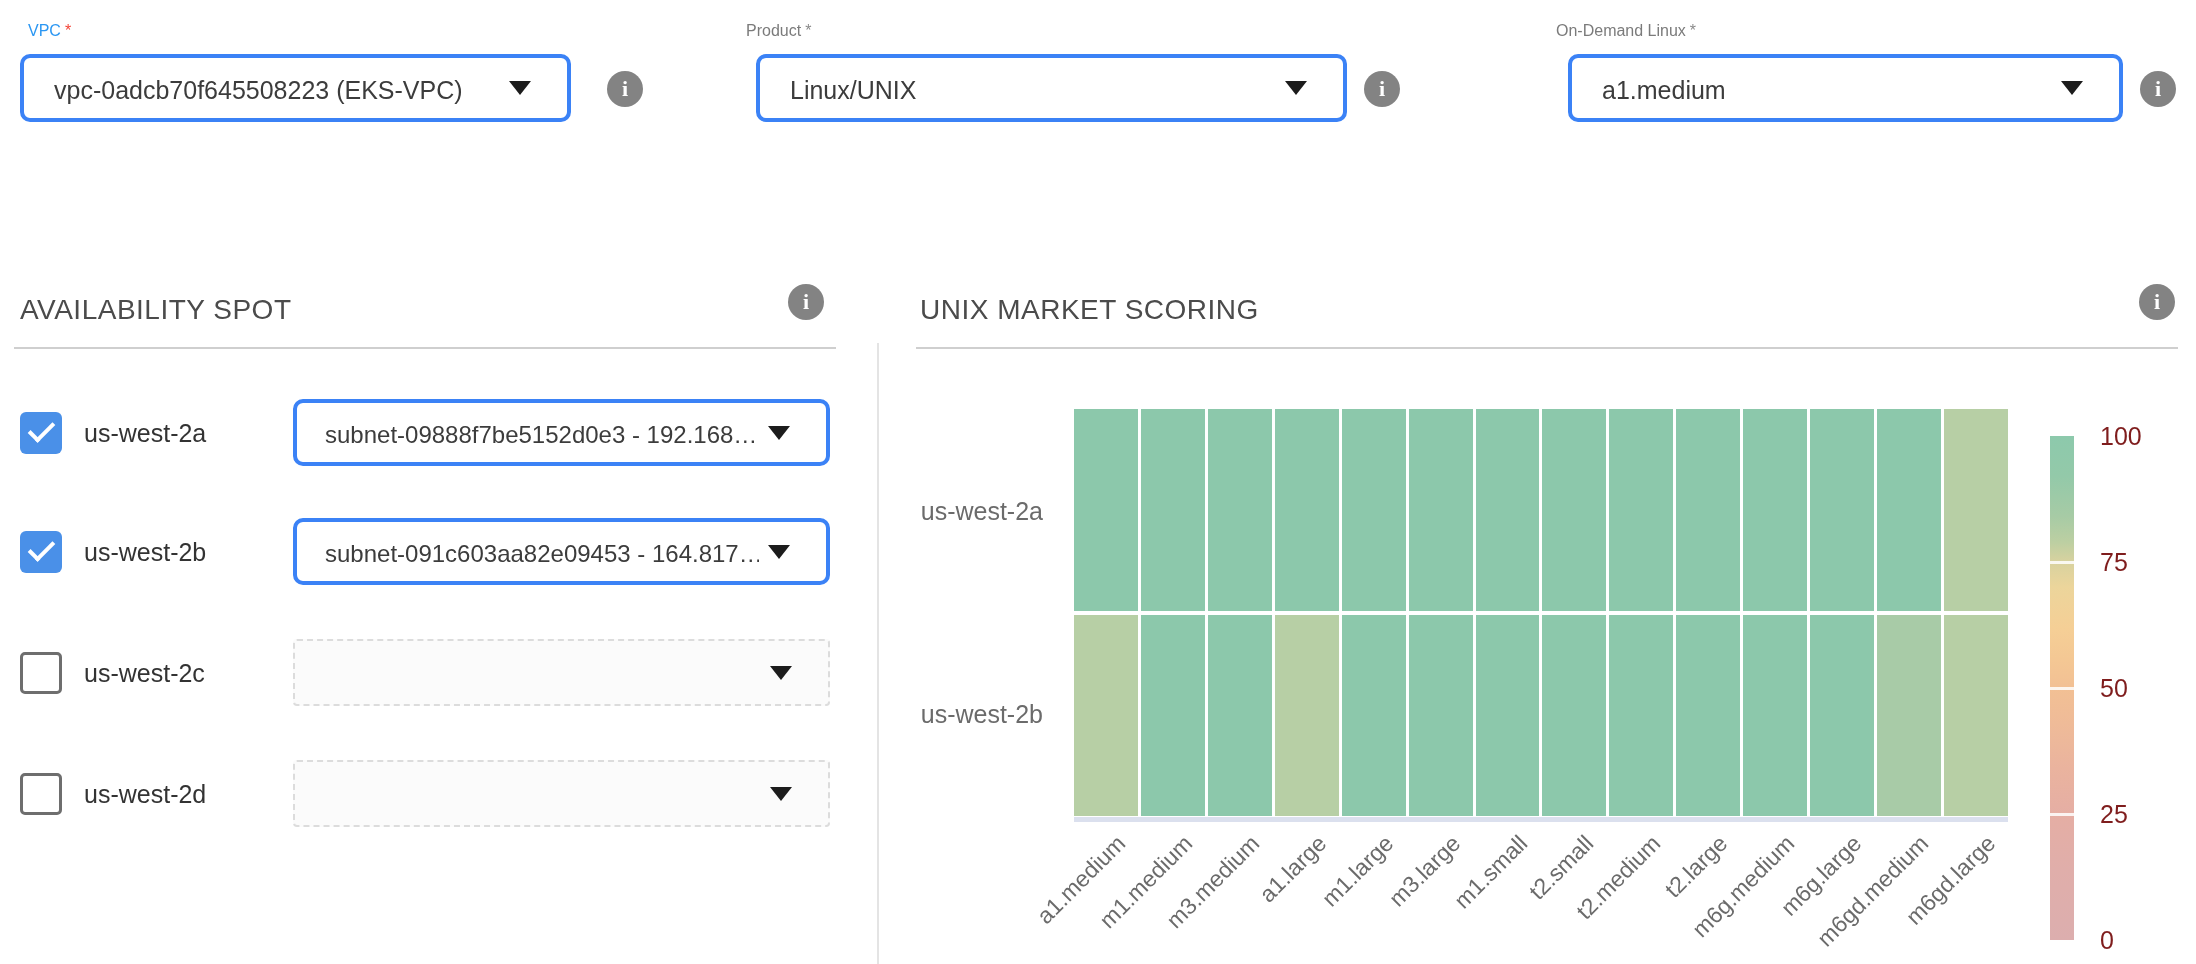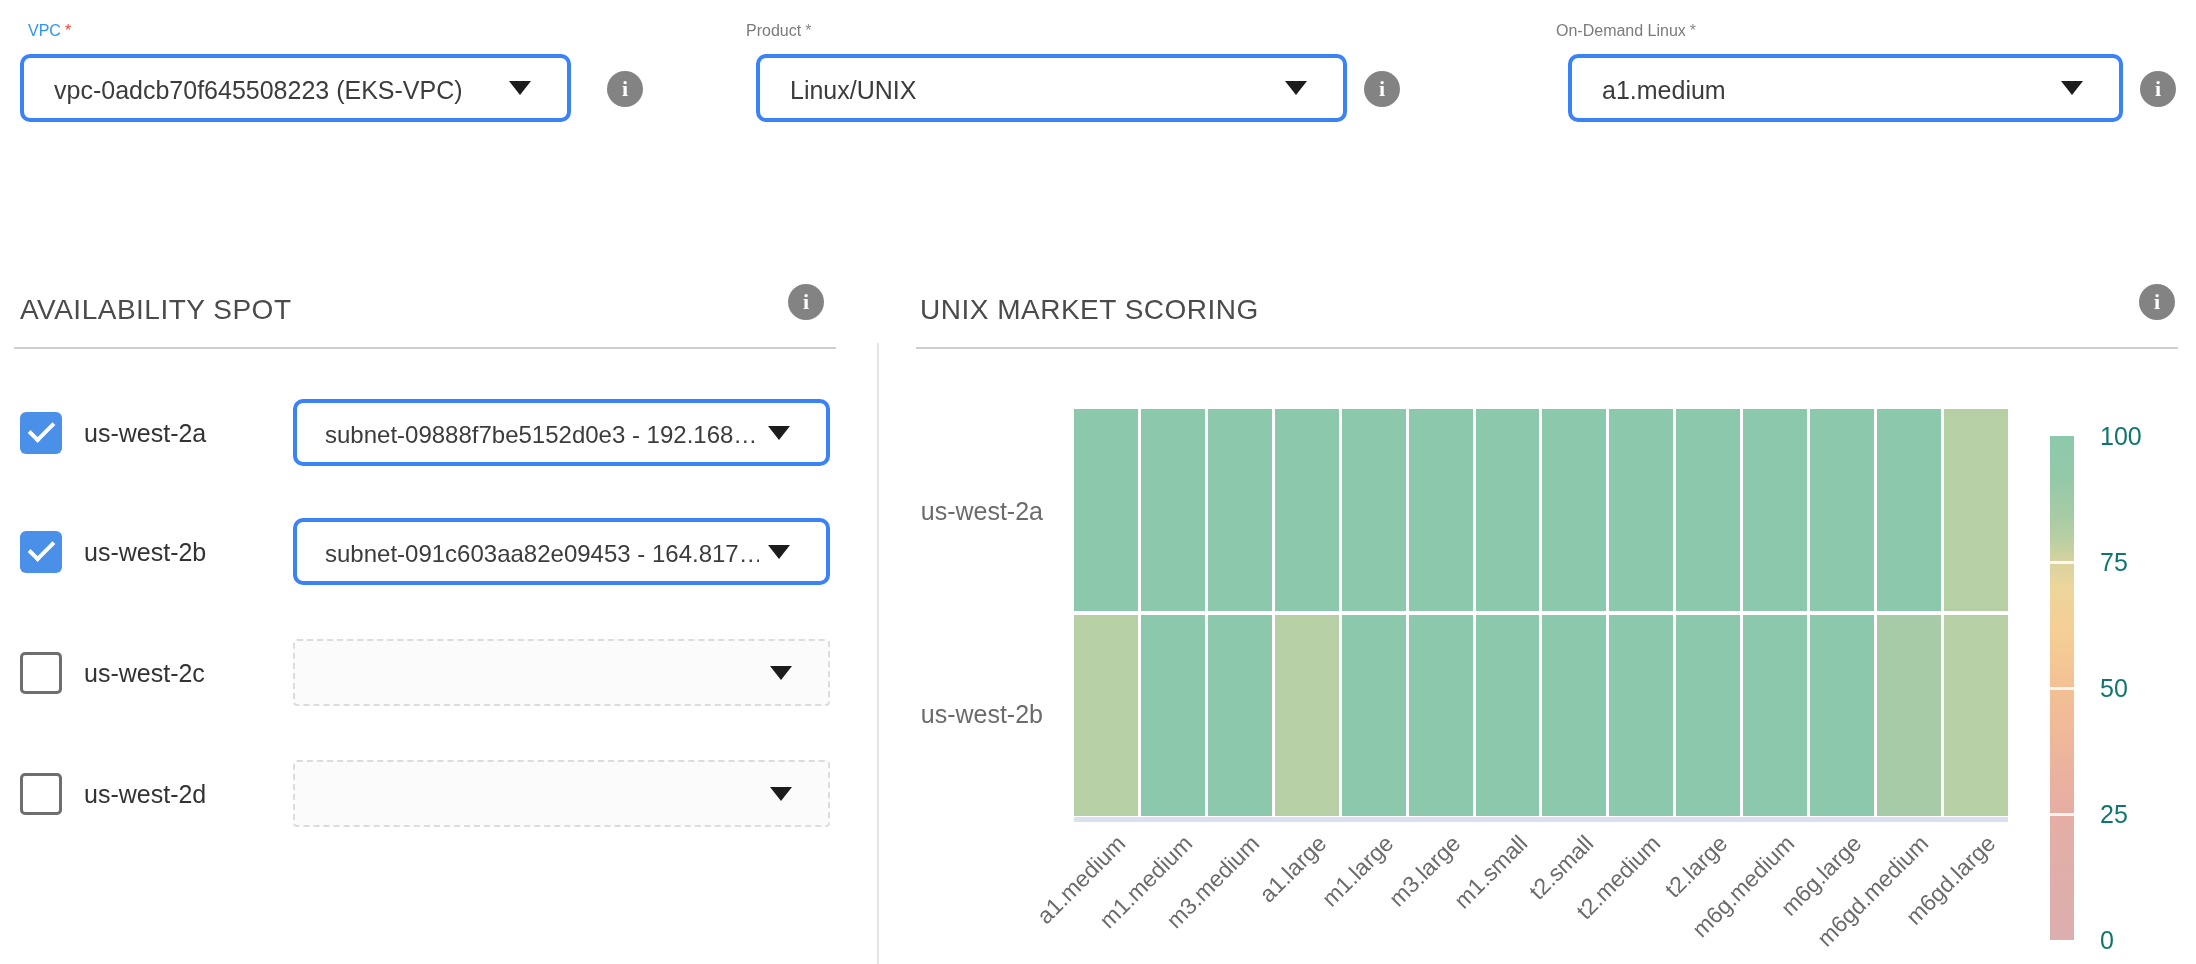--- a/index.html
+++ b/index.html
@@ -52,21 +52,21 @@
   .hm-xlabel{position:absolute;width:180px;text-align:right;font-size:23px;color:#6b6b6b;
              transform:rotate(-45deg);transform-origin:top right;white-space:nowrap;}
 
   
   #colorbar{position:absolute;left:2050px;top:436px;width:24px;height:504px;
             background:linear-gradient(180deg,
               #8dc9ac 0%, #93c9a9 8%, #a7cba5 16%, #bccfa2 21%, #d8d29f 25%,
               #ecd59b 30%, #f5cf96 38%, #f4c894 44%, #f2c094 50%, #efbb98 57%,
               #eab39e 66%, #e5aea4 75%, #e0aeaa 86%, #dcaeae 100%);}
   .cb-break{position:absolute;left:0;width:100%;height:3px;background:rgba(255,255,255,.85);}
-  .cb-label{position:absolute;left:2100px;font-size:25px;color:#0f766e;height:30px;line-height:30px;}
+  .cb-label{position:absolute;left:2100px;font-size:25px;color:#7f1d1d;height:30px;line-height:30px;}
 </style>
 </head>
 <body>
 
 <div id="app">
 
   <div class="field-label accent" style="left:28px;top:22px;">
     <span>VPC</span><span class="req">*</span>
   </div>
   <div class="select" style="left:20px;top:54px;width:551px;">

